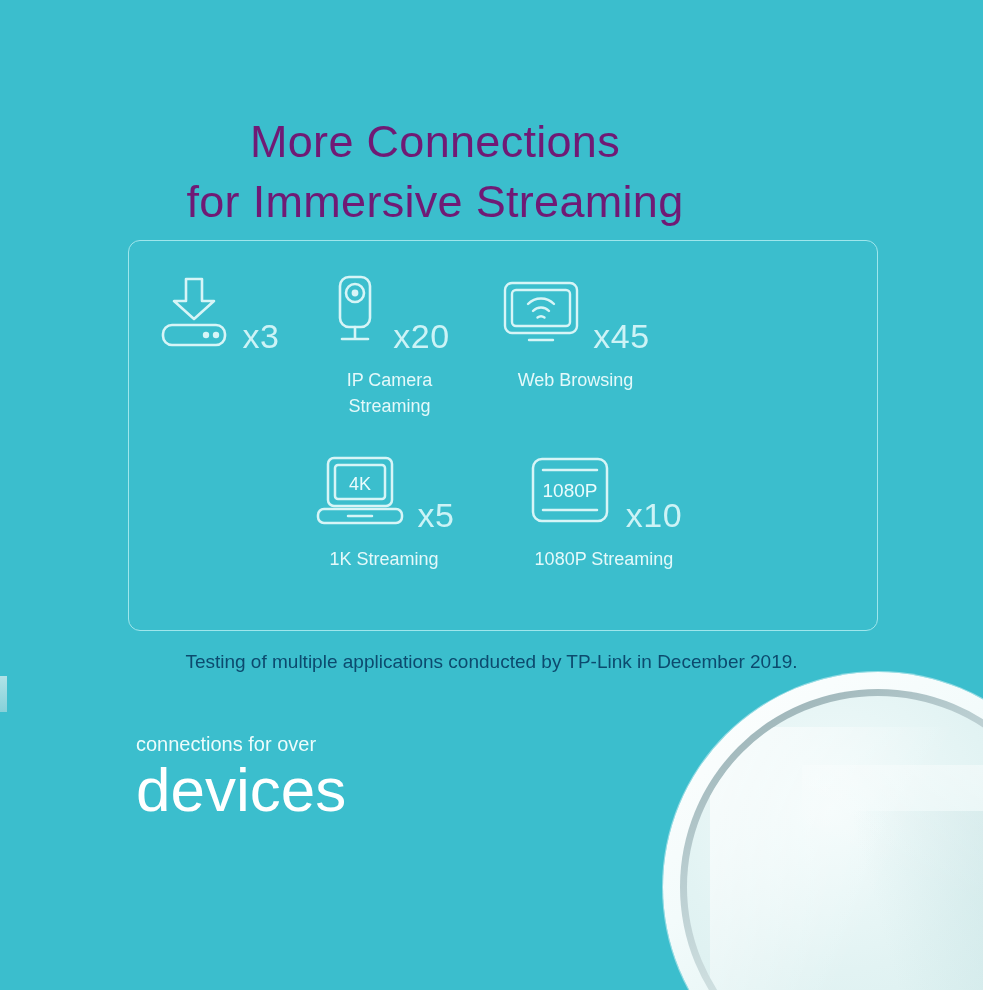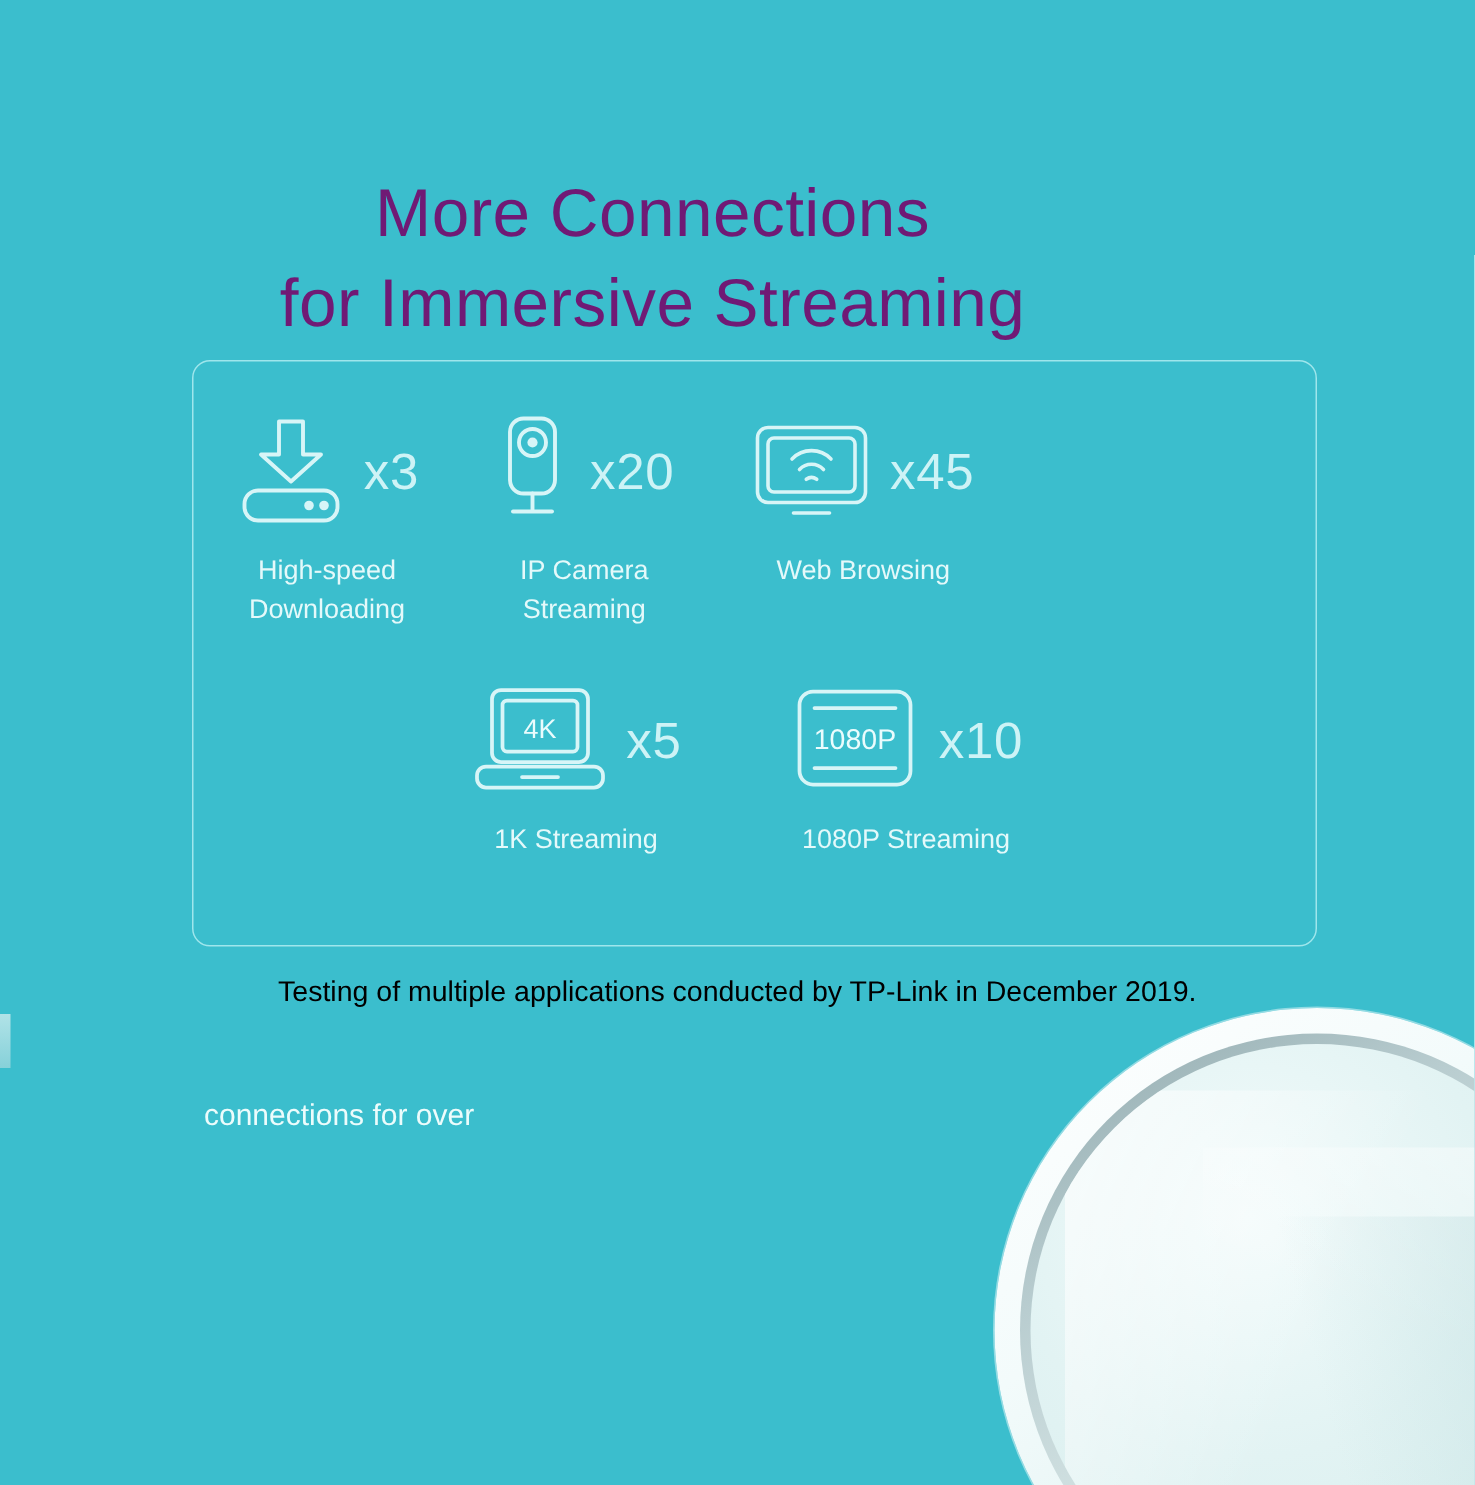--- a/index.html
+++ b/index.html
@@ -106,21 +106,21 @@
   .row-1 { top: 36px; }
   .row-2 { top: 215px; justify-content: center; }
 
   .feature {
     display: flex;
     flex-direction: column;
     align-items: center;
   }
   .feature-top {
     display: flex;
-    align-items: center;
+    align-items: flex-end;
     justify-content: center;
     height: 76px;
   }
   .mult {
     color: #cdf3f6;
     font-size: 34px;
     font-weight: 400;
     margin-left: 12px;
     line-height: 1;
     letter-spacing: .5px;
@@ -146,21 +146,21 @@
   .r2c3 { width: 240px; }
 
   .icon { display: block; }
 
   
   .footnote {
     position: absolute;
     left: 0; top: 651px;
     width: 983px;
     text-align: center;
-    color: #000000;
+    color: #0c4a6e;
     font-size: 19px;
     font-weight: 400;
   }
 
   
   .claim {
     position: absolute;
     left: 136px; top: 731px;
   }
   .claim-kicker {
@@ -217,22 +217,20 @@
           <span class="icon">
             <svg width="74" height="76" viewBox="0 0 74 76" fill="none" stroke="#d7f5f7" stroke-width="2.6" stroke-linejoin="round" stroke-linecap="round">
               <path d="M29 6 h16 v22 h12 L37 46 L17 28 h12 z"></path>
               <rect x="6" y="52" width="62" height="20" rx="9"></rect>
               <circle cx="49" cy="62" r="3.2" fill="#d7f5f7" stroke="none"></circle>
               <circle cx="59" cy="62" r="3.2" fill="#d7f5f7" stroke="none"></circle>
             </svg>
           </span>
           <span class="mult">x3</span>
         </div>
-        <div class="flabel">High-speed
-Downloading</div>
       </div>
 
       <div class="feature r1c2">
         <div class="feature-top">
           <span class="icon">
             <svg width="52" height="76" viewBox="0 0 52 76" fill="none" stroke="#d7f5f7" stroke-width="2.6" stroke-linejoin="round" stroke-linecap="round">
               <rect x="11" y="4" width="30" height="50" rx="9"></rect>
               <circle cx="26" cy="20" r="9"></circle>
               <circle cx="26" cy="20" r="3.4" fill="#d7f5f7" stroke="none"></circle>
               <path d="M26 54 v11"></path>
@@ -299,15 +297,16 @@
         <div class="flabel">1080P Streaming</div>
       </div>
 
     </div>
   </div>
 
   <div class="footnote">Testing of multiple applications conducted by TP-Link in December 2019.</div>
 
   <div class="claim">
     <div class="claim-kicker">connections for over</div>
+    <div class="claim-unit">devices</div>
   </div>
 
 </div>
 
 </body></html>

